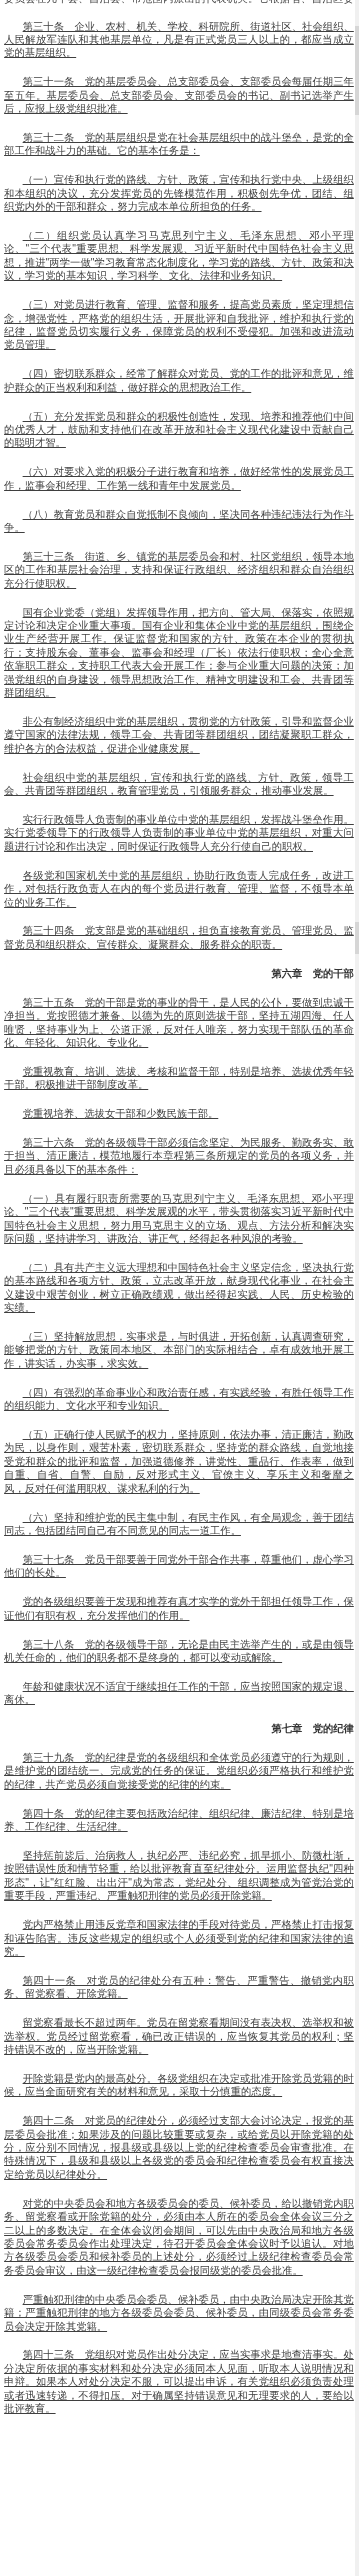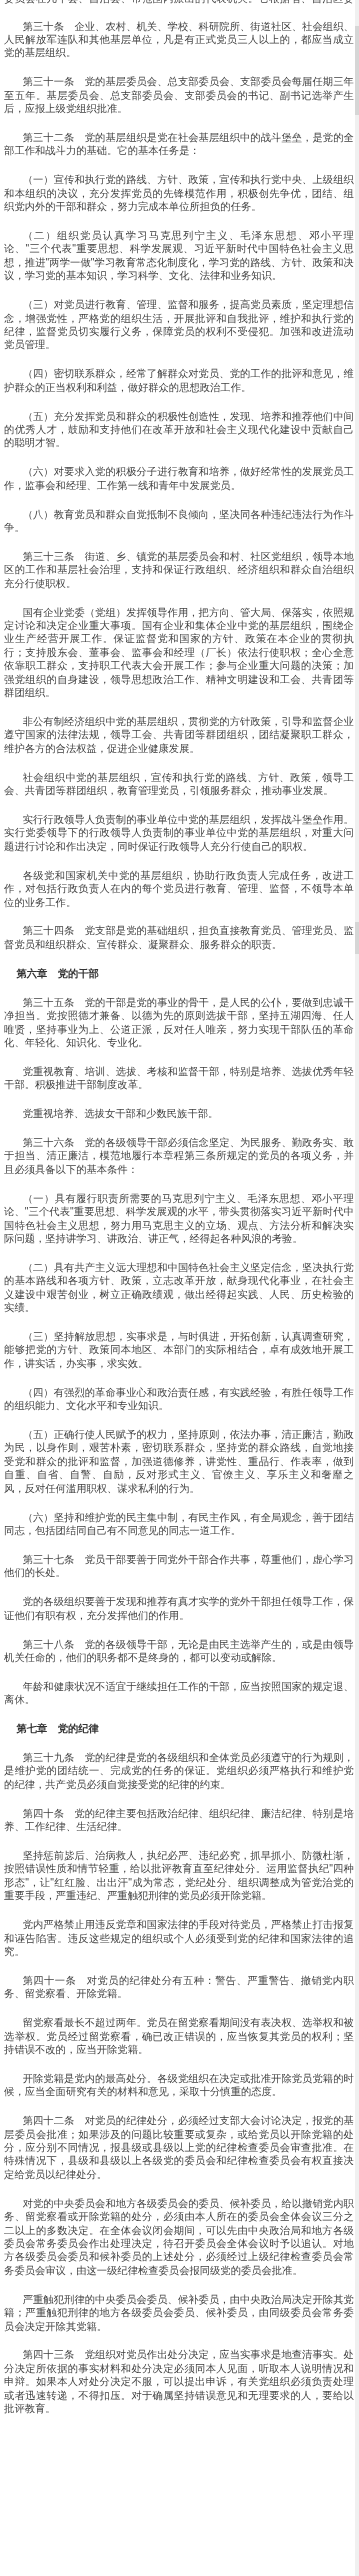--- a/index.html
+++ b/index.html
@@ -27,29 +27,30 @@
   }
   .content {
     padding: 13.4px 5.2px 0 4.1px;
     font-size: 10.3px;
     line-height: 13.4px;
     text-align: justify;
   }
   .content p.para {
     margin: 0 0 15.5px 0;
     text-indent: 1.8em;
+    text-decoration: underline;
   }
   .content h2.chapter-heading {
     margin: 0 0 15.5px 0;
     font-size: 10.3px;
     line-height: 13.4px;
     font-weight: bold;
     color: #333333;
     text-indent: 1.2em;
-    text-align: left;
+    text-align: right;
   }
   
   .scrollbar-track {
     position: absolute;
     top: 0; right: 0;
     width: 4.1px; height: 100%;
     background: #f0f0f0;
   }
   .scrollbar-thumb {
     position: absolute;

